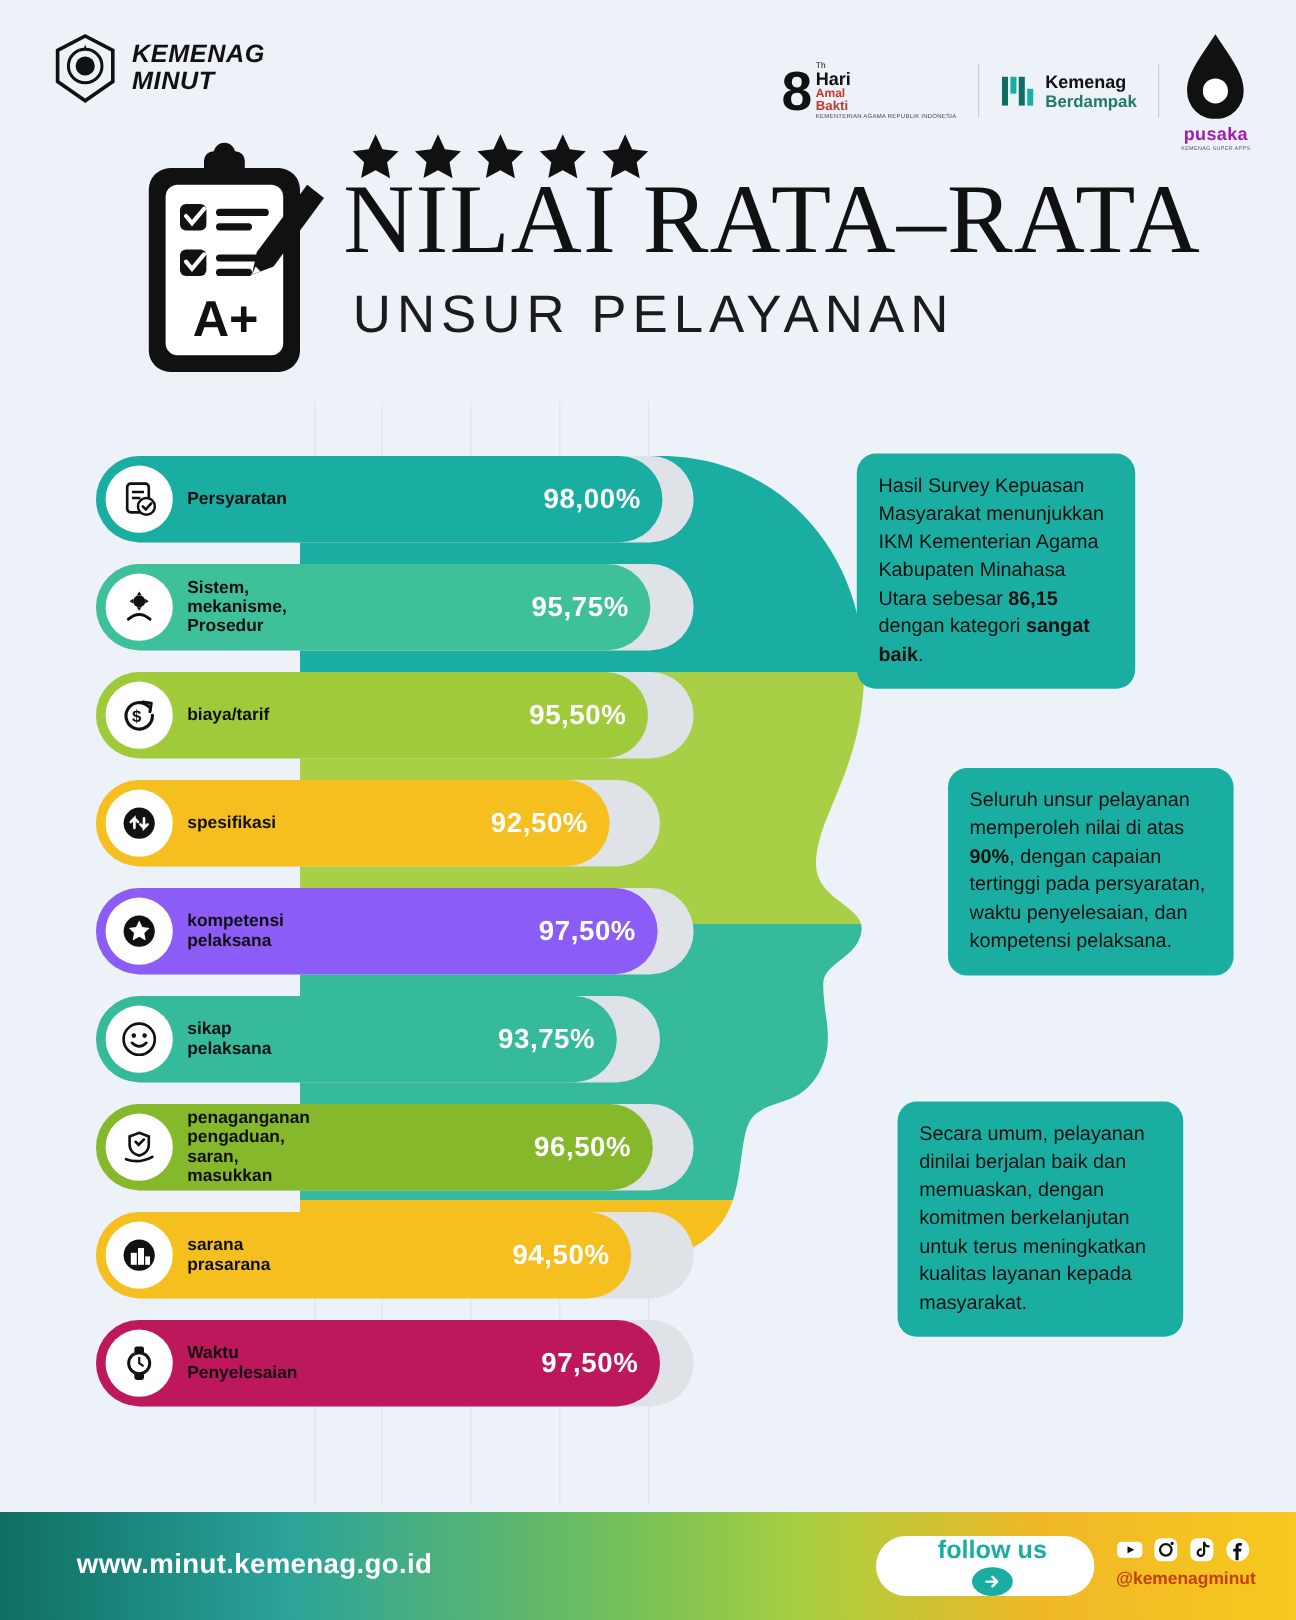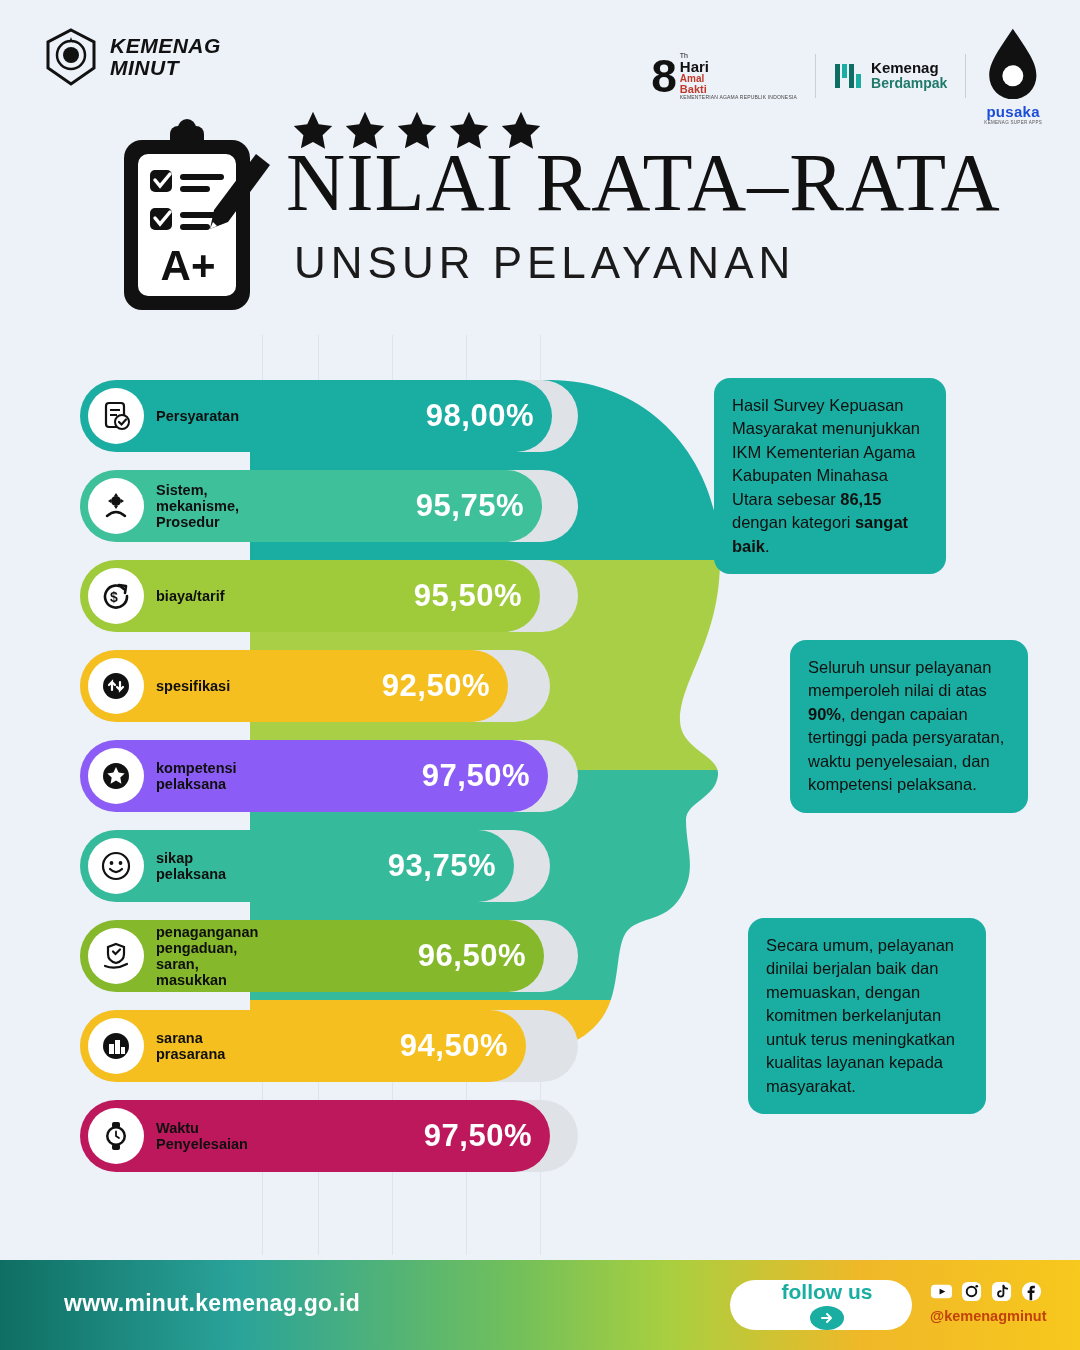--- a/index.html
+++ b/index.html
@@ -44,21 +44,21 @@
   .hab .labels .bakti { font-size: 11px; font-weight: bold; color: #c0392b; }
   .hab .labels .tiny { font-size: 5px; color: #444; letter-spacing: .2px; }
   .divider-v { width: 1px; height: 44px; background: #c9cfd8; }
   .kb { display: flex; align-items: center; gap: 7px; }
   .kb-mark { width: 30px; height: 30px; }
   .kb-text { line-height: 1.05; }
   .kb-text .t1 { font-size: 15px; font-weight: bold; color: #111; }
   .kb-text .t2 { font-size: 14px; font-weight: bold; color: #1f7a6a; }
   .pusaka { text-align: center; }
   .pusaka .drop { width: 22px; height: 28px; margin: 0 auto; }
-  .pusaka .pname { font-size: 15px; font-weight: bold; color: #1d4ed8; letter-spacing: .3px;}
+  .pusaka .pname { font-size: 15px; font-weight: bold; color: #a21caf; letter-spacing: .3px;}
   .pusaka .ptag { font-size: 4.5px; color: #555; letter-spacing: .3px;}
 
   
   .title-block { position: absolute; left: 118px; top: 100px; width: 900px; height: 230px; }
   .stars { position: absolute; left: 172px; top: 8px; display: flex; gap: 6px; }
   .stars svg { width: 46px; height: 46px; }
   .clipboard { position: absolute; left: 0px; top: 18px; width: 152px; height: 205px; }
   .title-main {
     position: absolute; left: 168px; top: 42px;
     font-family: "Liberation Serif", serif;
@@ -96,21 +96,21 @@
     background: #ffffff; display: flex; align-items: center; justify-content: center;
     flex: 0 0 56px;
   }
   .bar-icon svg { width: 34px; height: 34px; }
   .bar-label {
     margin-left: 12px; color: #0f0f0f; font-size: 14.5px; font-weight: bold;
     line-height: 1.12; width: 120px; white-space: pre-line;
   }
   .bar-value {
     position: absolute; right: 18px; top: 50%; transform: translateY(-50%);
-    color: #ffffff; font-size: 31px; font-weight: bold; letter-spacing: .5px;
+    color: #ffffff; font-size: 23px; font-weight: bold; letter-spacing: .5px;
   }
 
   
   .note {
     position: absolute; border-radius: 16px; background: #1aada2;
     color: #10110f; padding: 16px 18px; font-size: 16.5px; line-height: 1.42;
   }
   .note b { font-weight: bold; }
   #note1 { left: 714px; top: 48px;  width: 232px; }
   #note2 { left: 790px; top: 310px; width: 238px; }

